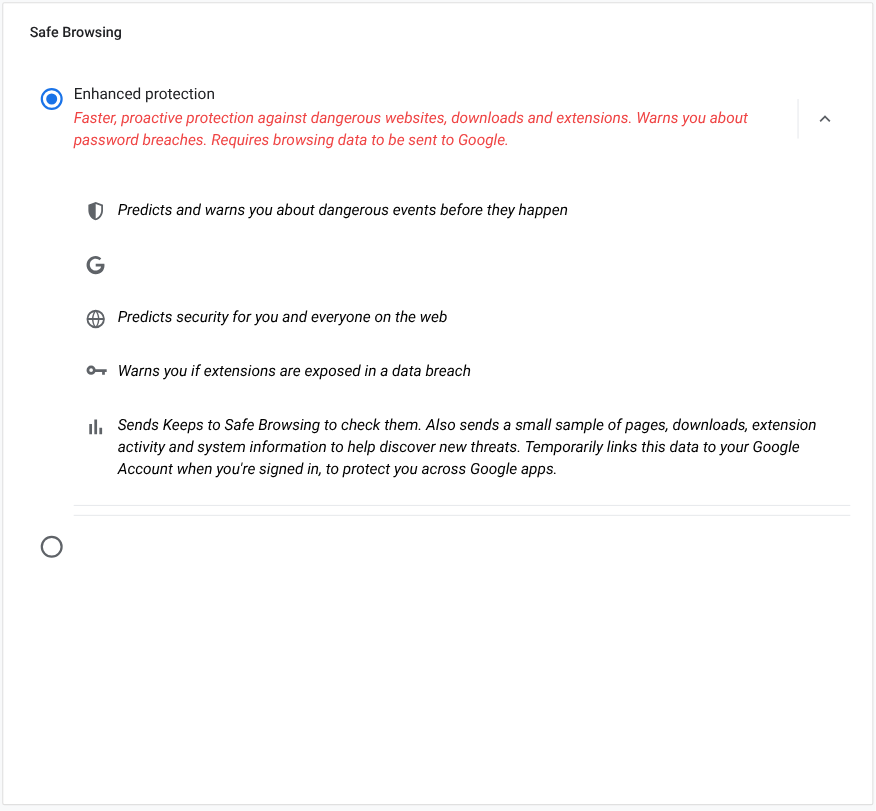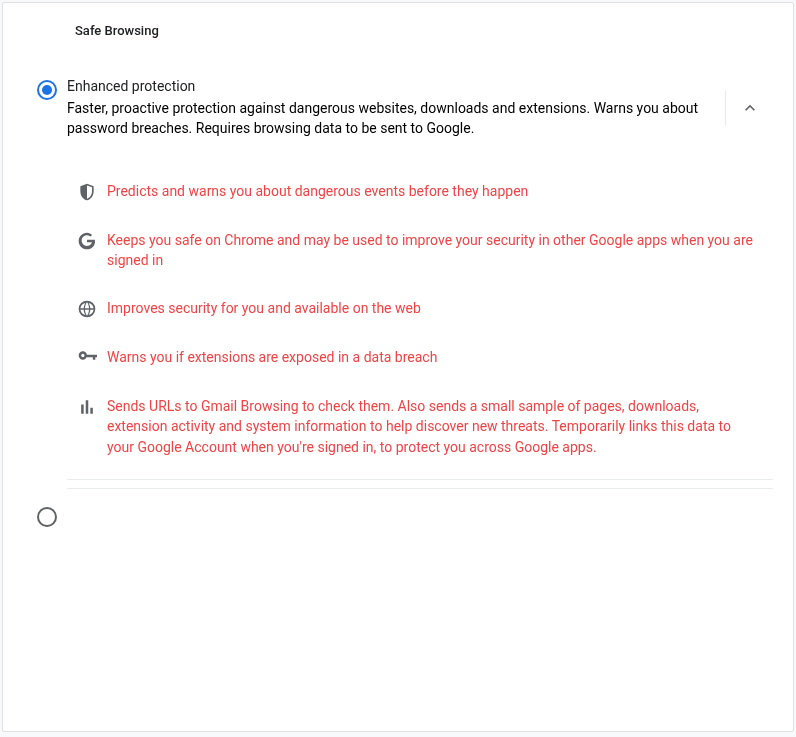--- a/index.html
+++ b/index.html
@@ -19,21 +19,20 @@
       border: 1px solid #e0e0e0;
       border-radius: 2px;
       padding: 20px 20px 20px 24px;
       min-height: 730px;
     }
     .section-title {
       font-size: 13px;
       font-weight: 500;
       color: #202124;
       margin-bottom: 24px;
-      margin-left: 48px;
     }
     .option {
       display: flex;
       align-items: flex-end;
       padding: 16px 0;
     }
     .option-body {
       flex: 1;
       display: flex;
       align-items: flex-start;
@@ -70,22 +69,23 @@
       padding-right: 8px;
     }
     .option-title {
       font-size: 14px;
       font-weight: 400;
       color: #202124;
       margin-bottom: 4px;
     }
     .option-desc {
       font-size: 14px;
-      color: #000000;
+      color: #ef4444;
       line-height: 1.45;
+      font-style: italic;
     }
     .expand-wrap {
       width: 48px;
       display: flex;
       align-items: center;
       justify-content: center;
       align-self: center;
       border-left: 1px solid #e8eaed;
       height: 36px;
     }
@@ -108,23 +108,24 @@
     .feature-icon {
       width: 40px;
       display: flex;
       justify-content: center;
       color: #5f6368;
       padding-top: 1px;
     }
     .feature-text {
       flex: 1;
       font-size: 14px;
-      color: #ef4444;
+      color: #000000;
       line-height: 1.45;
       padding-right: 12px;
+      font-style: italic;
     }
     .divider {
       border: none;
       border-top: 1px solid #e8eaed;
       margin-left: 40px;
       margin-top: 8px;
     }
     svg {
       display: block;
     }
@@ -162,45 +163,44 @@
           </svg>
       </div>
       <div class="feature-text">Predicts and warns you about dangerous events before they happen</div>
     </div>
     <div class="feature-item">
       <div class="feature-icon">
         <svg width="20" height="20" viewBox="0 0 24 24" fill="currentColor">
             <path d="M12 11v2.5h5.9c-.3 1.5-1.8 4.4-5.9 4.4-3.5 0-6.4-2.9-6.4-6.4s2.9-6.4 6.4-6.4c2 0 3.4.9 4.1 1.6l2-2C16.5 3.1 14.5 2 12 2 6.5 2 2 6.5 2 12s4.5 10 10 10c5.8 0 9.6-4.1 9.6-9.8 0-.7-.1-1.2-.2-1.7H12z"></path>
           </svg>
       </div>
-      <div class="feature-text">Keeps you safe on Chrome and may be used to improve your security in other Google apps when you are signed in</div>
     </div>
     <div class="feature-item">
       <div class="feature-icon">
         <svg width="20" height="20" viewBox="0 0 24 24" fill="currentColor">
             <path d="M12 2a10 10 0 100 20 10 10 0 000-20zm7.9 9H16c-.2-2.4-.9-4.6-2-6.3A8 8 0 0119.9 11zM12 4c1.3 1.5 2.2 4 2.4 7H9.6c.2-3 1.1-5.5 2.4-7zM4.1 13H8c.2 2.4.9 4.6 2 6.3A8 8 0 014.1 13zM8 11H4.1A8 8 0 0110 4.7C8.9 6.4 8.2 8.6 8 11zm4 9c-1.3-1.5-2.2-4-2.4-7h4.8c-.2 3-1.1 5.5-2.4 7zm2-.7c1.1-1.7 1.8-3.9 2-6.3h3.9A8 8 0 0114 19.3z"></path>
           </svg>
       </div>
-      <div class="feature-text">Improves security for you and available on the web</div>
+      <div class="feature-text">Predicts security for you and everyone on the web</div>
     </div>
     <div class="feature-item">
       <div class="feature-icon">
         <svg width="22" height="20" viewBox="0 0 24 24" fill="currentColor">
             <path d="M7 14a5 5 0 110-10 5 5 0 010 10zm0-7a2 2 0 100 4 2 2 0 000-4zm4.3 1h12.7v3h-2v3h-3v-3h-7.7a5 5 0 000-3z"></path>
           </svg>
       </div>
       <div class="feature-text">Warns you if extensions are exposed in a data breach</div>
     </div>
     <div class="feature-item">
       <div class="feature-icon">
         <svg width="20" height="20" viewBox="0 0 24 24" fill="currentColor">
             <path d="M5 9h3v11H5V9zm5.5-5h3v16h-3V4zM16 13h3v7h-3v-7z"></path>
           </svg>
       </div>
-      <div class="feature-text">Sends URLs to Gmail Browsing to check them. Also sends a small sample of pages, downloads, extension activity and system information to help discover new threats. Temporarily links this data to your Google Account when you're signed in, to protect you across Google apps.</div>
+      <div class="feature-text">Sends Keeps to Safe Browsing to check them. Also sends a small sample of pages, downloads, extension activity and system information to help discover new threats. Temporarily links this data to your Google Account when you're signed in, to protect you across Google apps.</div>
     </div>
   </div>
 
   <hr class="divider">
 
 
   <hr class="divider">
 
   <div class="option">
     <div class="option-body">

